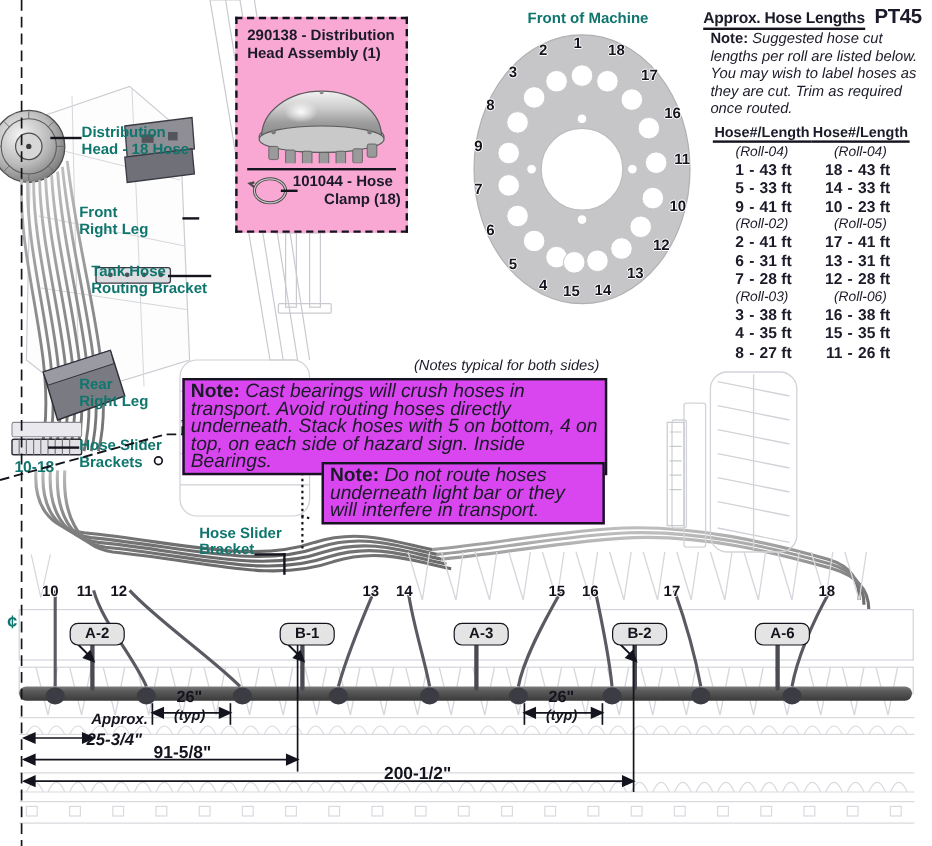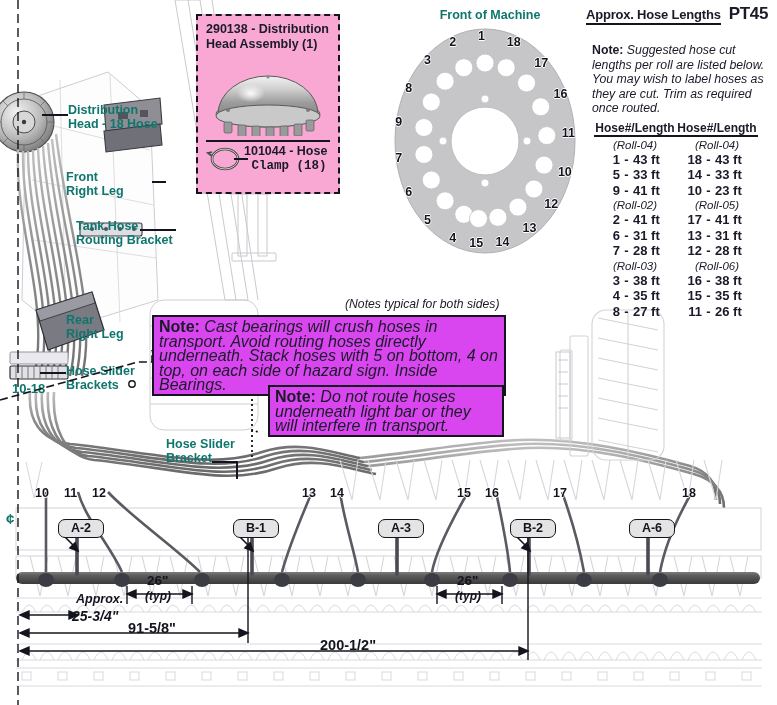--- a/index.html
+++ b/index.html
@@ -20,35 +20,35 @@
   .leader-v{background:#14141e;width:1.6px;}
 
   
   #part-box{left:196px;top:14px;width:140px;height:176px;
             border:2px dashed #14141e;background:#f9a8d4;}
   #part-box .title{font-weight:bold;font-size:12.5px;line-height:14.5px;
             padding:6px 6px 0 8px;}
   #part-divider{position:absolute;left:8px;right:8px;top:124px;height:1.5px;background:#14141e;}
   #clamp-text{position:absolute;left:46px;top:128px;width:90px;
             font-weight:bold;font-size:12.5px;line-height:15px;}
-  #clamp-text .r{display:block;text-align:center;font-family:Liberation Mono, monospace;}
+  #clamp-text .r{display:block;text-align:right;}
 
   
   #dial-title{left:420px;top:8px;width:140px;font-weight:bold;font-size:12.5px;text-align:center;}
   #dial-wrap{left:393px;top:26px;width:185px;height:230px;}
   .holenum{position:absolute;font-weight:bold;font-size:12.5px;color:#14141e;
            text-shadow:0.8px 0 #fff,-0.8px 0 #fff,0 0.8px #fff,0 -0.8px #fff;}
 
   
   #hose-panel{left:586px;top:4px;width:188px;}
   #hose-head{display:flex;align-items:baseline;gap:8px;}
   #hose-head .h1{font-weight:bold;font-size:13px;border-bottom:2px solid #14141e;
                  padding-bottom:1px;letter-spacing:-0.2px;}
   #hose-head .h2{font-weight:bold;font-size:17px;letter-spacing:-0.3px;}
-  #hose-note{font-size:12.3px;line-height:14.6px;font-style:italic;margin-top:18px;padding-left:6px;}
+  #hose-note{font-size:12.3px;line-height:14.6px;font-style:italic;margin-top:0;padding-left:6px;}
   #hose-note b{font-style:normal;}
   #hose-cols{display:flex;margin-top:5px;padding-left:8px;}
   .hcol{width:82px;}
   .hcol-head{font-weight:bold;font-size:12px;text-align:center;
              border-bottom:2px solid #14141e;padding-bottom:0px;margin-bottom:1px;}
   .roll{font-style:italic;font-size:11.5px;text-align:center;line-height:14px;}
   .hrow{font-weight:bold;font-size:13px;line-height:15.5px;display:flex;justify-content:center;gap:3px;}
   .hrow .n{display:inline-block;width:17px;text-align:right;}
   .hrow .d{display:inline-block;width:7px;text-align:center;}
   .hrow .v{display:inline-block;width:34px;text-align:left;}

